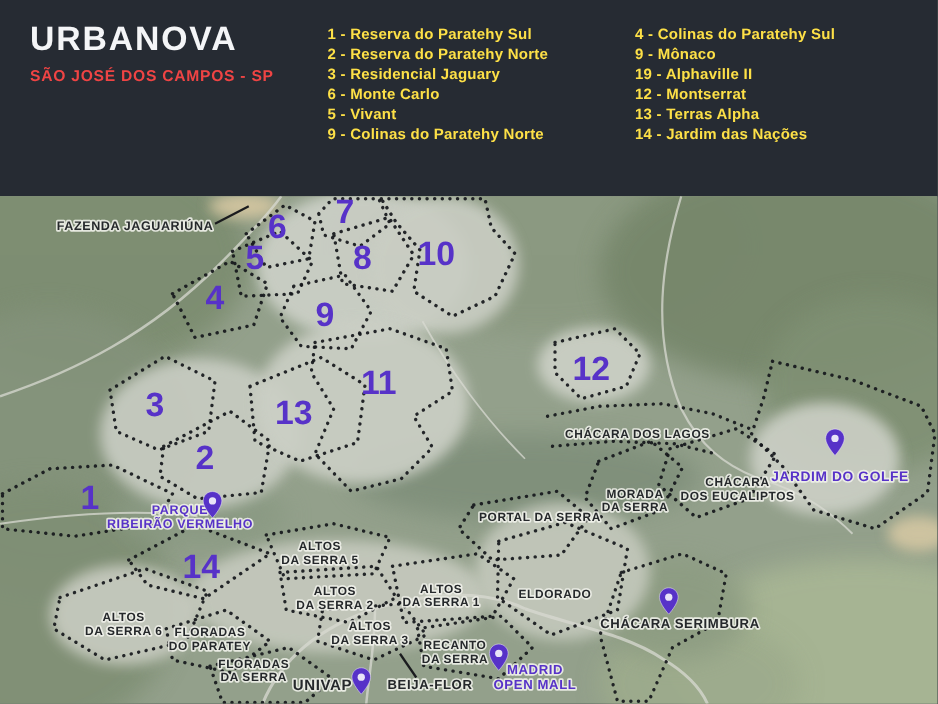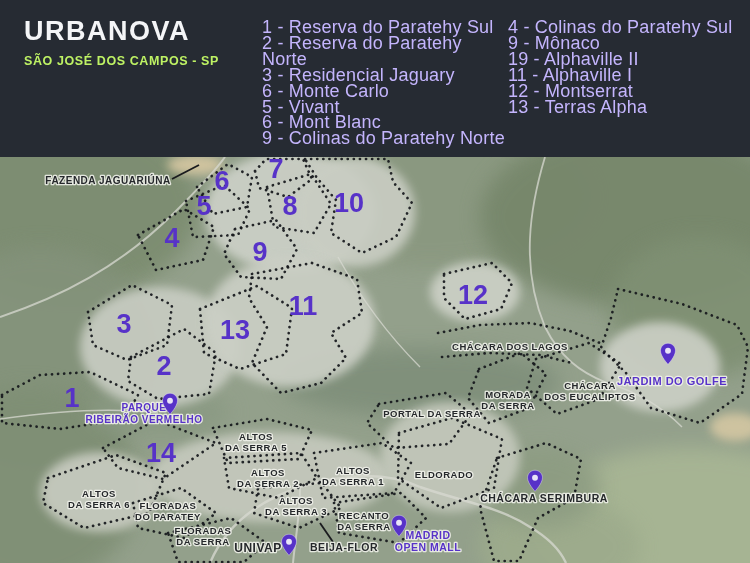--- a/index.html
+++ b/index.html
@@ -1,22 +1,22 @@
 <!DOCTYPE html>
 <html><head>
 <meta charset="utf-8">
 <style>
   html,body{margin:0;padding:0;background:#262b33;}
   .stage{position:relative;width:750px;height:563px;overflow:hidden;font-family:"Liberation Sans",sans-serif;}
   
   header{position:absolute;top:0;left:0;width:750px;height:157px;background:#262b33;display:flex;box-sizing:border-box;padding:14px 0 0 24px;}
   .titleblock{width:238px;flex:0 0 auto;}
   .titleblock h1{margin:2px 0 0 0;color:#f4f5f7;font-size:27px;font-weight:bold;letter-spacing:1.5px;}
-  .titleblock .subtitle{margin-top:7px;color:#bef264;font-size:12.5px;font-weight:bold;letter-spacing:0.6px;}
-  ul.legend{list-style:none;margin:6px 0 0 0;padding:0;color:#c4b5fd;font-size:18px;font-weight:normal;line-height:15.9px;letter-spacing:0.2px;}
+  .titleblock .subtitle{margin-top:7px;color:#ef4444;font-size:12.5px;font-weight:bold;letter-spacing:0.6px;}
+  ul.legend{list-style:none;margin:6px 0 0 0;padding:0;color:#fde047;font-size:12px;font-weight:bold;line-height:15.9px;letter-spacing:0.2px;}
   #legend-col1{width:246px;flex:0 0 auto;}
   #legend-col2{flex:1;}
   
   .map{position:absolute;top:157px;left:0;width:750px;height:406px;background:#93a08b;}
   svg text{font-family:"Liberation Sans",sans-serif;}
   .maplabel{paint-order:stroke;stroke:rgba(240,241,234,0.88);stroke-width:2.6px;stroke-linejoin:round;font-weight:bold;letter-spacing:0.5px;}
   .region-num{font-weight:bold;}
 </style>
 </head>
 <body>
@@ -27,30 +27,29 @@
     <div class="titleblock">
       <h1>URBANOVA</h1>
       <div class="subtitle">SÃO JOSÉ DOS CAMPOS - SP</div>
     </div>
     <ul class="legend" id="legend-col1">
         <li>1 - Reserva do Paratehy Sul</li>
         <li>2 - Reserva do Paratehy Norte</li>
         <li>3 - Residencial Jaguary</li>
         <li>6 - Monte Carlo</li>
         <li>5 - Vivant</li>
-        <li>6 - Mont Blanc</li>
         <li>9 - Colinas do Paratehy Norte</li>
       </ul>
     <ul class="legend" id="legend-col2">
         <li>4 - Colinas do Paratehy Sul</li>
         <li>9 - Mônaco</li>
         <li>19 - Alphaville II</li>
-        <li>11 - Alphaville I</li>
         <li>12 - Montserrat</li>
         <li>13 - Terras Alpha</li>
+        <li>14 - Jardim das Nações</li>
       </ul>
   </header>
 
   <div class="map">
     <svg id="map-svg" width="750" height="406" viewBox="0 0 750 406">
       <defs>
         <filter id="soften" x="-60%" y="-60%" width="220%" height="220%">
             <feGaussianBlur stdDeviation="10"></feGaussianBlur>
           </filter>
         <filter id="soften2" x="-60%" y="-60%" width="220%" height="220%">

